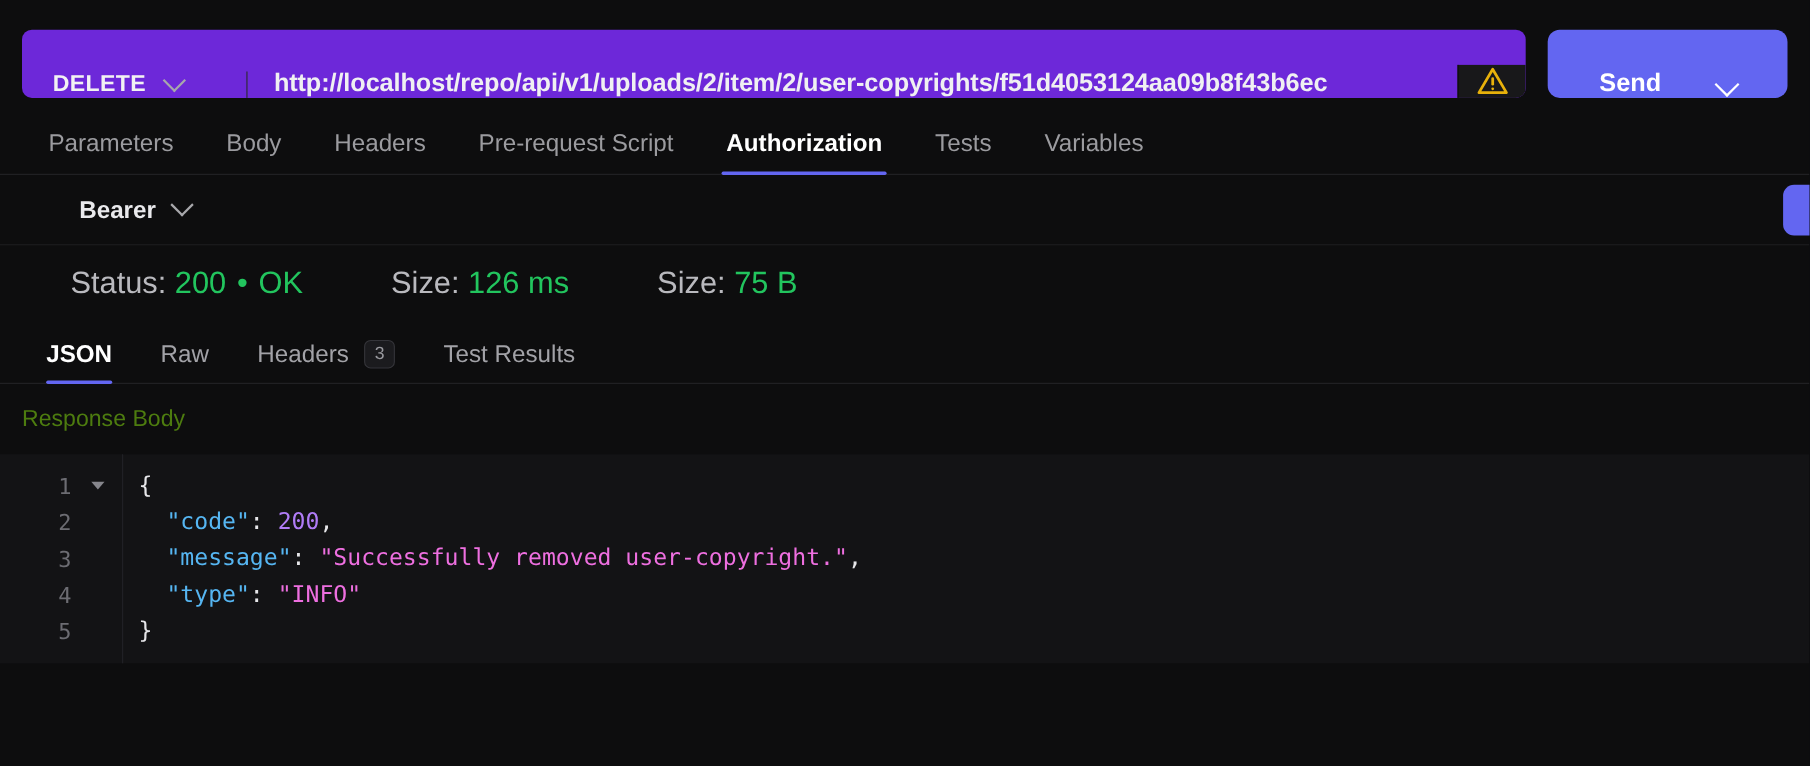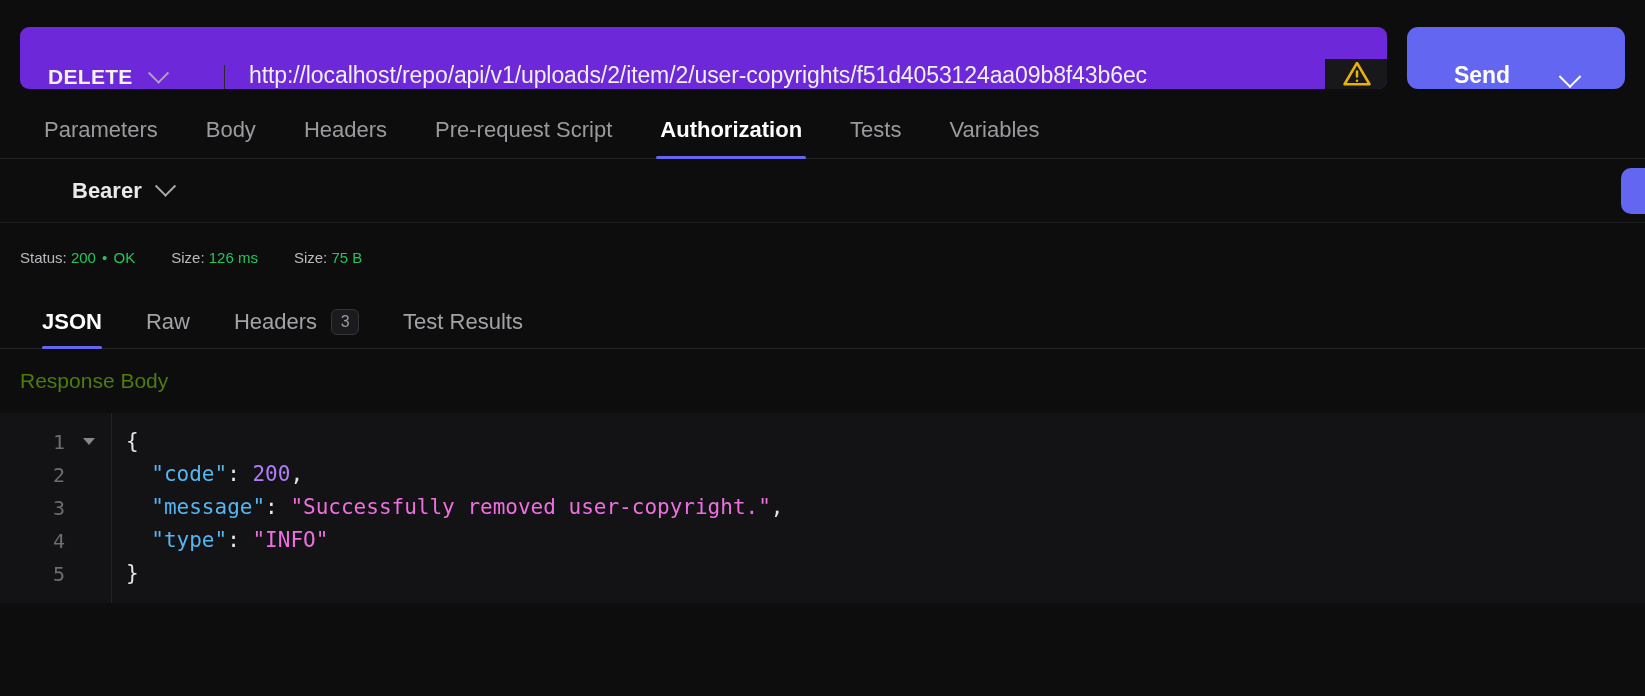--- a/index.html
+++ b/index.html
@@ -50,20 +50,21 @@
     border-bottom: 2.4px solid #a8a8ac;
     transform: rotate(45deg) translate(-3px,-3px);
   }
   .url-input-wrap {
     flex: 1;
     display: flex;
     align-items: center;
     overflow: hidden;
     position: relative;
     padding-left: 24px;
+    font-weight: bold;
   }
   .url-text {
     color: #f0f0f2;
     font-size: 23px;
     white-space: nowrap;
     letter-spacing: -0.1px;
   }
   .url-warn {
     width: 62px;
     flex: 0 0 62px;
@@ -153,21 +154,21 @@
   }
 
   
   .status-bar {
     display: flex;
     align-items: center;
     gap: 36px;
     padding: 0 20px;
     height: 68px;
   }
-  .status-item { font-size: 15px; color: #b9b9be; white-space: nowrap; }
+  .status-item { font-size: 28px; color: #b9b9be; white-space: nowrap; margin-left: 44px; }
   .status-item .val { color: #22c55e; }
   .dot-sep { color: #22c55e; padding: 0 2px; }
 
   
   .resp-tabs {
     display: flex;
     align-items: flex-end;
     padding: 0 20px;
     height: 58px;
     border-bottom: 1px solid #232326;

